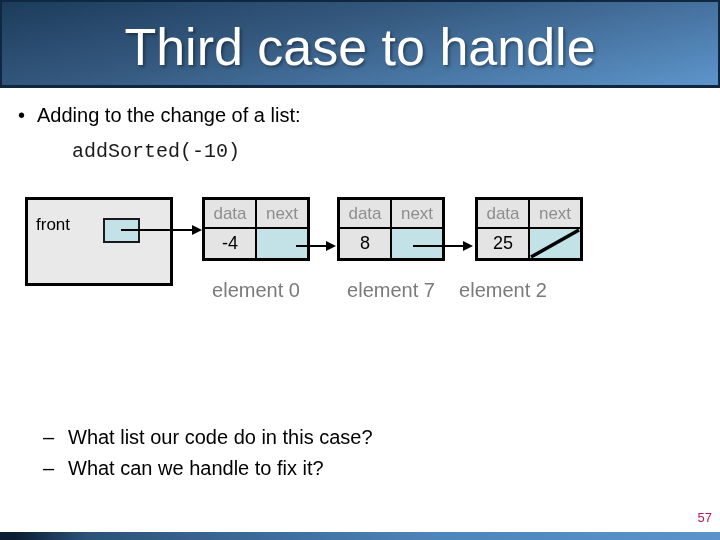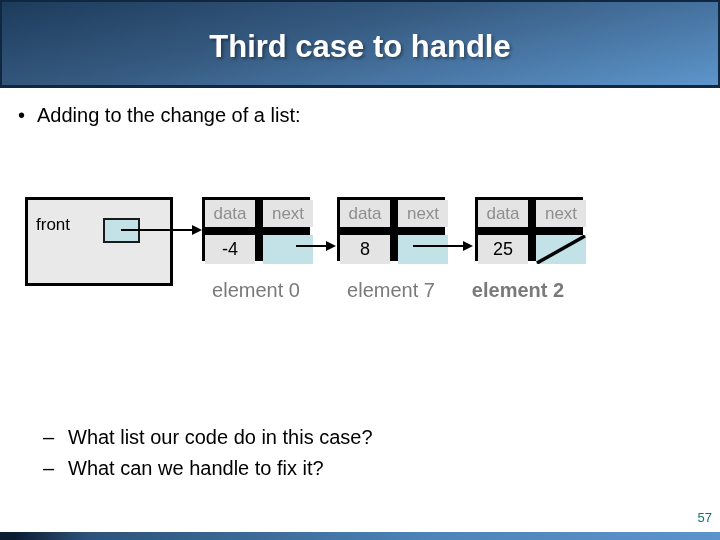--- a/index.html
+++ b/index.html
@@ -8,76 +8,77 @@
   .slide { position:relative; width:720px; height:540px; background:#ffffff; overflow:hidden; }
 
   
   .title-bar {
     position:absolute; left:0; top:0; width:720px; height:88px;
     background:linear-gradient(168deg, #1d3c5c 0%, #35597f 40%, #5d95cb 100%);
     border:2px solid #0f2741; border-bottom-width:3px;
     display:flex; align-items:center; justify-content:center;
   }
   .title-text {
-    color:#ffffff; font-size:31px; font-weight:bold; letter-spacing:0px;
+    color:#ffffff; font-size:52px; font-weight:normal; letter-spacing:0px;
     text-shadow:2px 2px 3px rgba(0,0,0,0.35);
     padding-top:6px;
   }
 
   
   .bullet-line { position:absolute; left:18px; top:104px; font-size:20px; color:#000; display:flex; }
   .bullet-marker { width:19px; font-size:20px; }
   .code-line { position:absolute; left:72px; top:140px; font-family:"Liberation Mono", monospace; font-size:20px; color:#1a1a1a; }
 
   
   .front-box { position:absolute; left:25px; top:197px; width:148px; height:89px; background:#e9e9e9; border:3px solid #000; }
   .front-label { position:absolute; left:8px; top:15px; font-size:17px; color:#000; }
   .front-pointer { position:absolute; left:75px; top:18px; width:37px; height:25px; background:#c2e2e8; border:2px solid #1a1a1a; }
 
   .node { position:absolute; top:197px; width:108px; height:64px; border:3px solid #000; background:#000;
-          display:grid; grid-template-columns:50px 50px; grid-template-rows:27px 29px; gap:8px; }
+          display:grid; grid-template-columns:50px 50px; grid-template-rows:27px 29px; gap:2px; }
   .node .hdr { background:#e4e4e4; color:#8e8e8e; font-size:17px; display:flex; align-items:center; justify-content:center; }
   .node .val { background:#e4e4e4; color:#000; font-size:18px; display:flex; align-items:center; justify-content:center; }
   .node .ptr { background:#c2e2e8; position:relative; }
   .node-1 { left:202px; } .node-2 { left:337px; } .node-3 { left:475px; }
 
   .node-label { position:absolute; top:279px; width:108px; text-align:center; font-size:20px; color:#7a7a7a; }
-  .label-1 { left:202px; } .label-2 { left:337px; } .label-3 { left:464px;font-weight:bold; }
+  .label-1 { left:202px; } .label-2 { left:337px; } .label-3 { left:449px; }
 
   .arrow-line { position:absolute; height:2px; background:#000; }
   .arrow-head { position:absolute; width:0; height:0; border-left:10px solid #000; border-top:5px solid transparent; border-bottom:5px solid transparent; }
   .a1-line { left:121px; top:229px; width:72px; } .a1-head { left:192px; top:225px; }
   .a2-line { left:296px; top:245px; width:32px; } .a2-head { left:326px; top:241px; }
   .a3-line { left:413px; top:245px; width:51px; } .a3-head { left:463px; top:241px; }
 
   .null-svg { position:absolute; left:0; top:0; width:100%; height:100%; display:block; }
 
   
   .sub-bullet { position:absolute; left:43px; font-size:20px; color:#000; display:flex; }
   .sub-marker { width:25px; }
   .sb-1 { top:426px; } .sb-2 { top:457px; }
 
   
-  .page-number { position:absolute; left:688px; top:510px; width:24px; text-align:right; font-size:13px; color:#0f766e; }
+  .page-number { position:absolute; left:688px; top:510px; width:24px; text-align:right; font-size:13px; color:#be185d; }
   .footer-bar { position:absolute; left:0; bottom:0; width:720px; height:8px;
     background:linear-gradient(90deg, #0a1d33 0%, #0a1d33 2%, #2c5278 12%, #4d84ba 60%, #5b94cb 100%); }
 </style>
 </head>
 <body>
 
 <div class="slide">
 
   <div class="title-bar">
     <div class="title-text">Third case to handle</div>
   </div>
 
   <div class="bullet-line">
     <span class="bullet-marker">•</span>
     <span>Adding to the change of a list:</span>
   </div>
+  <div class="code-line">addSorted(-10)</div>
 
   <div>
 
     <div class="front-box">
       <span class="front-label">front</span>
       <div class="front-pointer"></div>
     </div>
 
     <div class="arrow-line a1-line"></div>
     <div class="arrow-head a1-head"></div>

